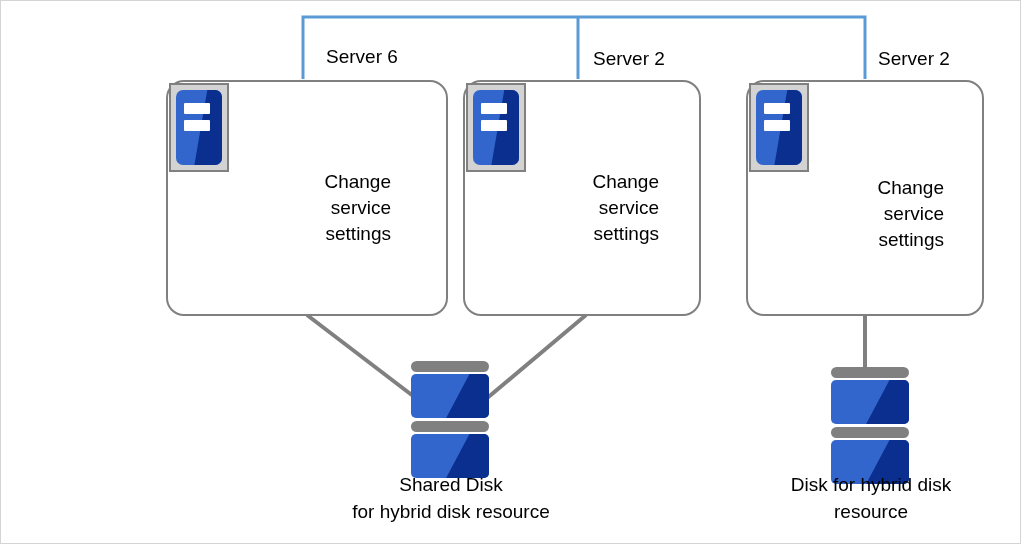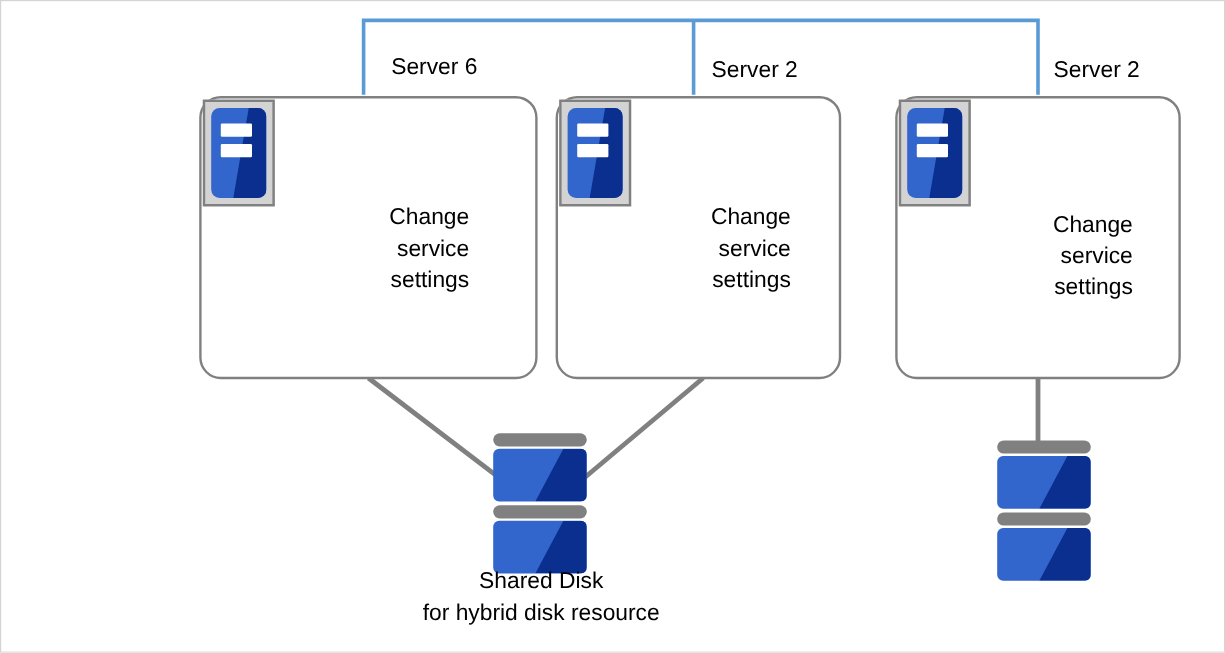--- a/index.html
+++ b/index.html
@@ -229,14 +229,16 @@
     </div>
     <div class="disk-gap"></div>
     <div class="disk-cap"></div>
     <div class="disk-body">
       <div class="disk-body-shade"></div>
     </div>
   </div>
 
   <div class="disk-caption" id="caption-shared">Shared Disk
 for hybrid disk resource</div>
+  <div class="disk-caption" id="caption-hybrid">Disk for hybrid disk
+resource</div>
 
 </div>
 
 </body></html>

